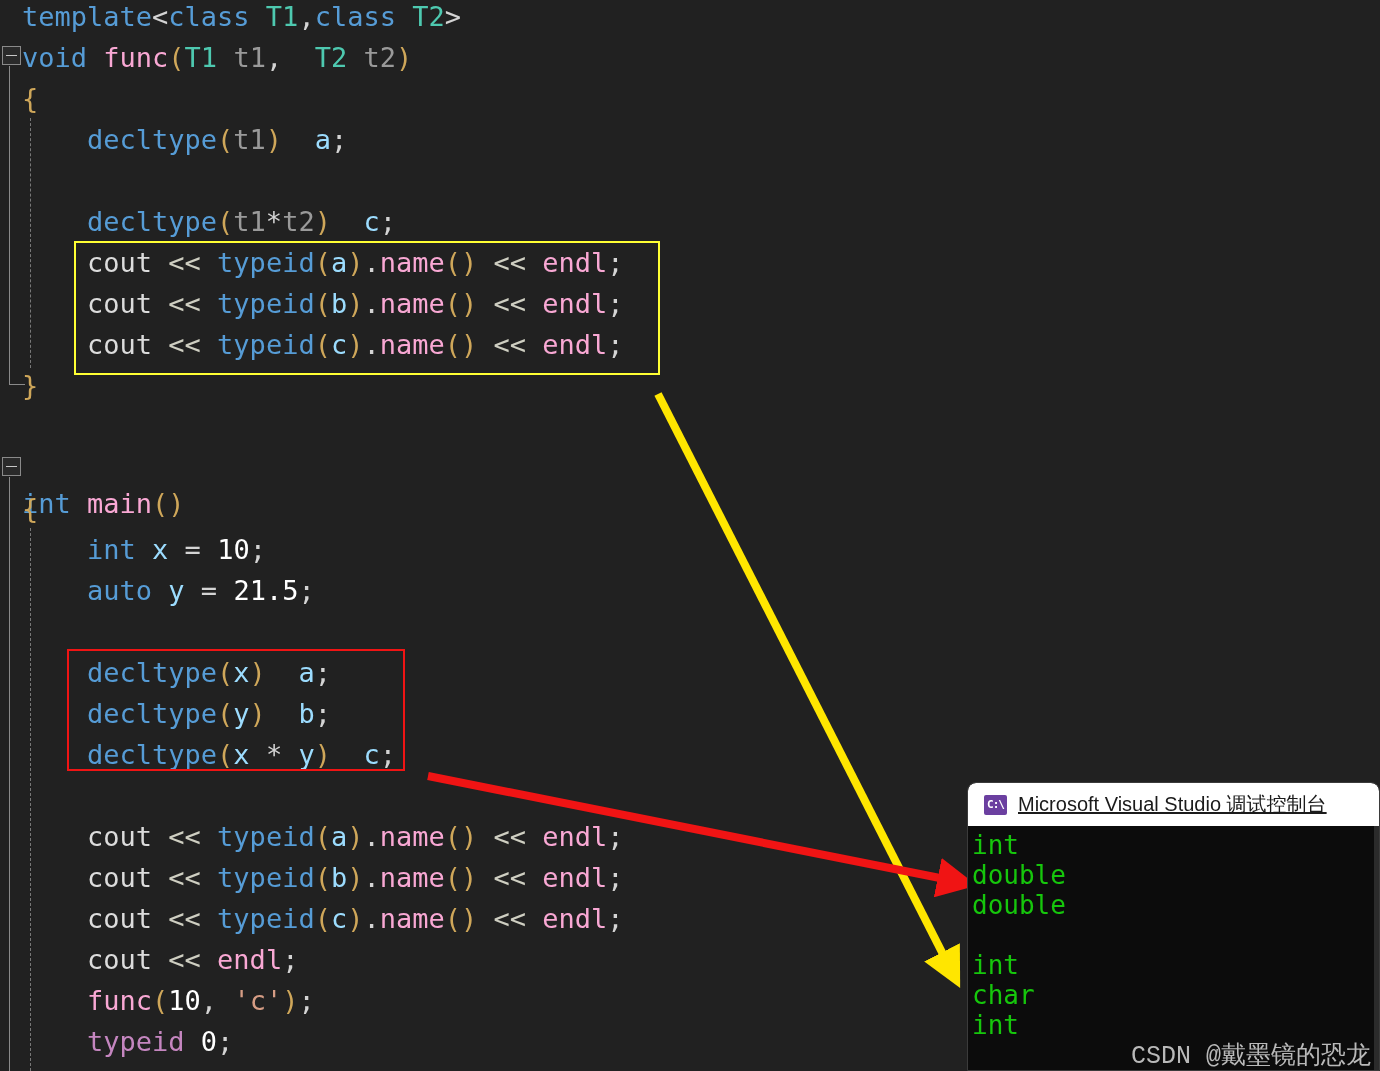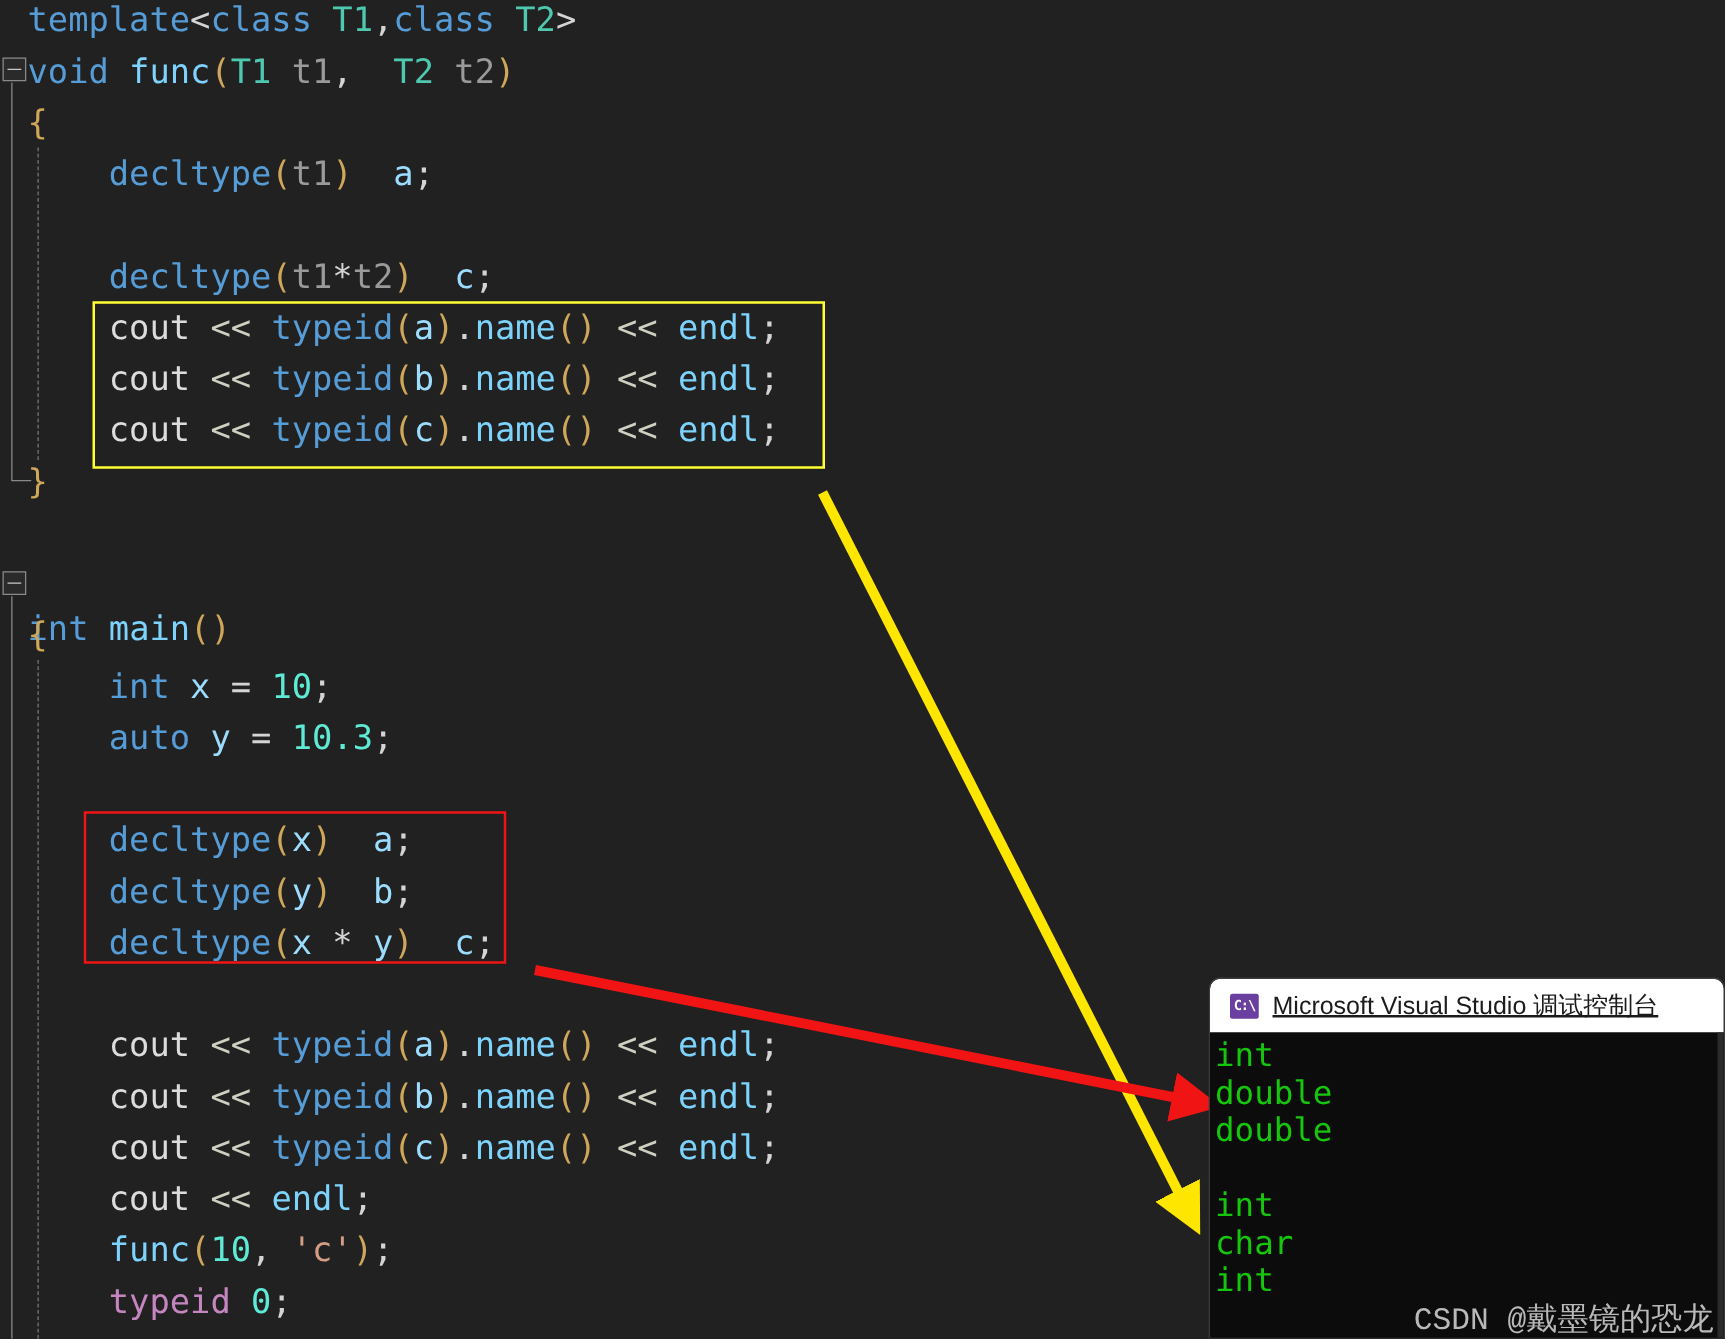--- a/index.html
+++ b/index.html
@@ -17,24 +17,24 @@
     height:41px;line-height:41px;
     white-space:pre;
     font-size:27px;
     letter-spacing:0px;
     color:#d4d4d4;
   }
 
   
   .kw      {color:#569cd6;}   
   .type    {color:#4ec9b0;}   
-  .fn      {color:#7dd3fc;}   
+  .fn      {color:#f9a8d4;}   
   .var     {color:#9a9a9a;}   
   .varb    {color:#9cdcfe;}   
-  .num     {color:#5eead4;}   
+  .num     {color:#ffffff;}   
   .op      {color:#d4d4d4;}
   .ctl     {color:#c586c0;}   
   .str     {color:#d69d85;}
   .brace   {color:#cfa75a;}
   .shift   {color:#cfcfc2;}
   .plain   {color:#dcdcdc;}
 
   
   .fold-box{
     position:absolute;width:19px;height:19px;
@@ -136,21 +136,21 @@
   <div class="code-line" style="top:324px;left:22px;"><span class="plain">    </span><span class="plain">cout</span><span class="plain"> </span><span class="shift">&lt;&lt;</span><span class="plain"> </span><span class="kw">typeid</span><span class="brace">(</span><span class="varb">c</span><span class="brace">)</span><span class="op">.</span><span class="fn">name</span><span class="brace">()</span><span class="plain"> </span><span class="shift">&lt;&lt;</span><span class="plain"> </span><span class="fn">endl</span><span class="op">;</span></div>
 
   <div class="code-line" style="top:365px;left:22px;"><span class="brace">}</span></div>
 
   <div class="code-line" style="top:447px;left:22px;margin-top:36px;"><span class="kw">int</span><span class="plain"> </span><span class="fn">main</span><span class="brace">()</span></div>
 
   <div class="code-line" style="top:488px;left:22px;"><span class="brace">{</span></div>
 
   <div class="code-line" style="top:529px;left:22px;"><span class="plain">    </span><span class="kw">int</span><span class="plain"> </span><span class="varb">x</span><span class="plain"> </span><span class="op">=</span><span class="plain"> </span><span class="num">10</span><span class="op">;</span></div>
 
-  <div class="code-line" style="top:570px;left:22px;"><span class="plain">    </span><span class="kw">auto</span><span class="plain"> </span><span class="varb">y</span><span class="plain"> </span><span class="op">=</span><span class="plain"> </span><span class="num">10.3</span><span class="op">;</span></div>
+  <div class="code-line" style="top:570px;left:22px;"><span class="plain">    </span><span class="kw">auto</span><span class="plain"> </span><span class="varb">y</span><span class="plain"> </span><span class="op">=</span><span class="plain"> </span><span class="num">21.5</span><span class="op">;</span></div>
 
   <div class="code-line" style="top:652px;left:22px;"><span class="plain">    </span><span class="kw">decltype</span><span class="brace">(</span><span class="varb">x</span><span class="brace">)</span><span class="plain">  </span><span class="varb">a</span><span class="op">;</span></div>
 
   <div class="code-line" style="top:693px;left:22px;"><span class="plain">    </span><span class="kw">decltype</span><span class="brace">(</span><span class="varb">y</span><span class="brace">)</span><span class="plain">  </span><span class="varb">b</span><span class="op">;</span></div>
 
   <div class="code-line" style="top:734px;left:22px;"><span class="plain">    </span><span class="kw">decltype</span><span class="brace">(</span><span class="varb">x</span><span class="plain"> </span><span class="op">*</span><span class="plain"> </span><span class="varb">y</span><span class="brace">)</span><span class="plain">  </span><span class="varb">c</span><span class="op">;</span></div>
 
   <div class="code-line" style="top:816px;left:22px;"><span class="plain">    </span><span class="plain">cout</span><span class="plain"> </span><span class="shift">&lt;&lt;</span><span class="plain"> </span><span class="kw">typeid</span><span class="brace">(</span><span class="varb">a</span><span class="brace">)</span><span class="op">.</span><span class="fn">name</span><span class="brace">()</span><span class="plain"> </span><span class="shift">&lt;&lt;</span><span class="plain"> </span><span class="fn">endl</span><span class="op">;</span></div>
 
   <div class="code-line" style="top:857px;left:22px;"><span class="plain">    </span><span class="plain">cout</span><span class="plain"> </span><span class="shift">&lt;&lt;</span><span class="plain"> </span><span class="kw">typeid</span><span class="brace">(</span><span class="varb">b</span><span class="brace">)</span><span class="op">.</span><span class="fn">name</span><span class="brace">()</span><span class="plain"> </span><span class="shift">&lt;&lt;</span><span class="plain"> </span><span class="fn">endl</span><span class="op">;</span></div>

